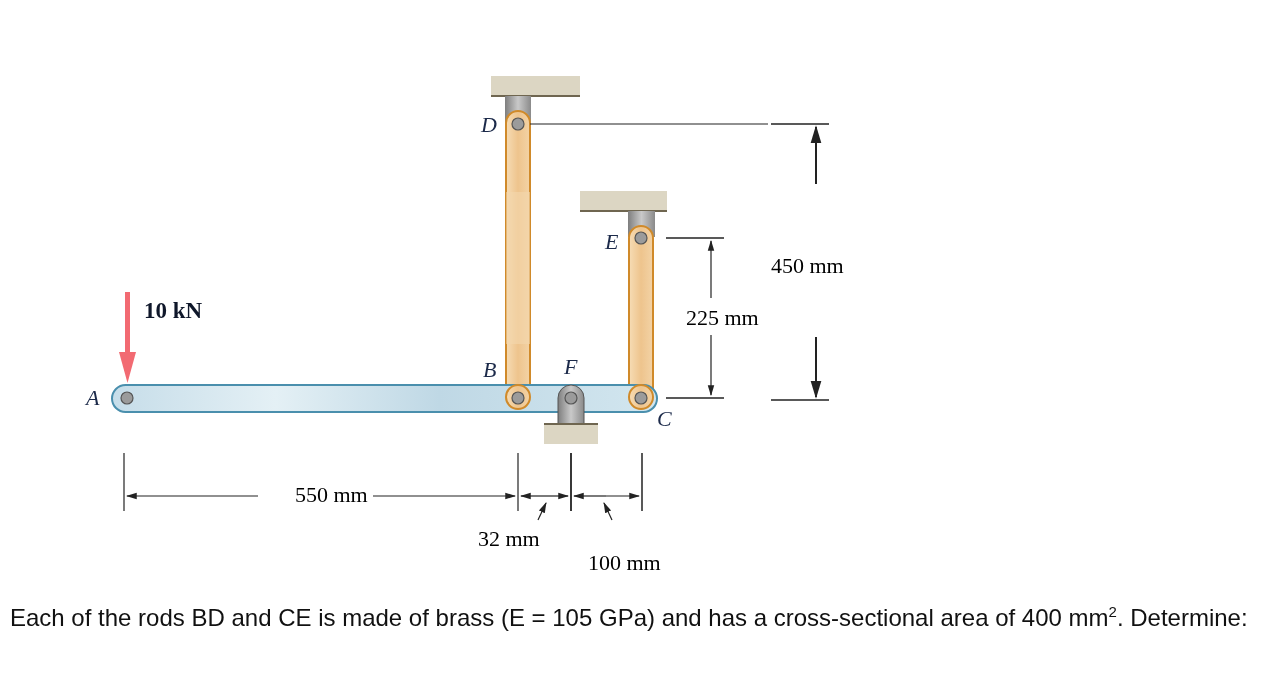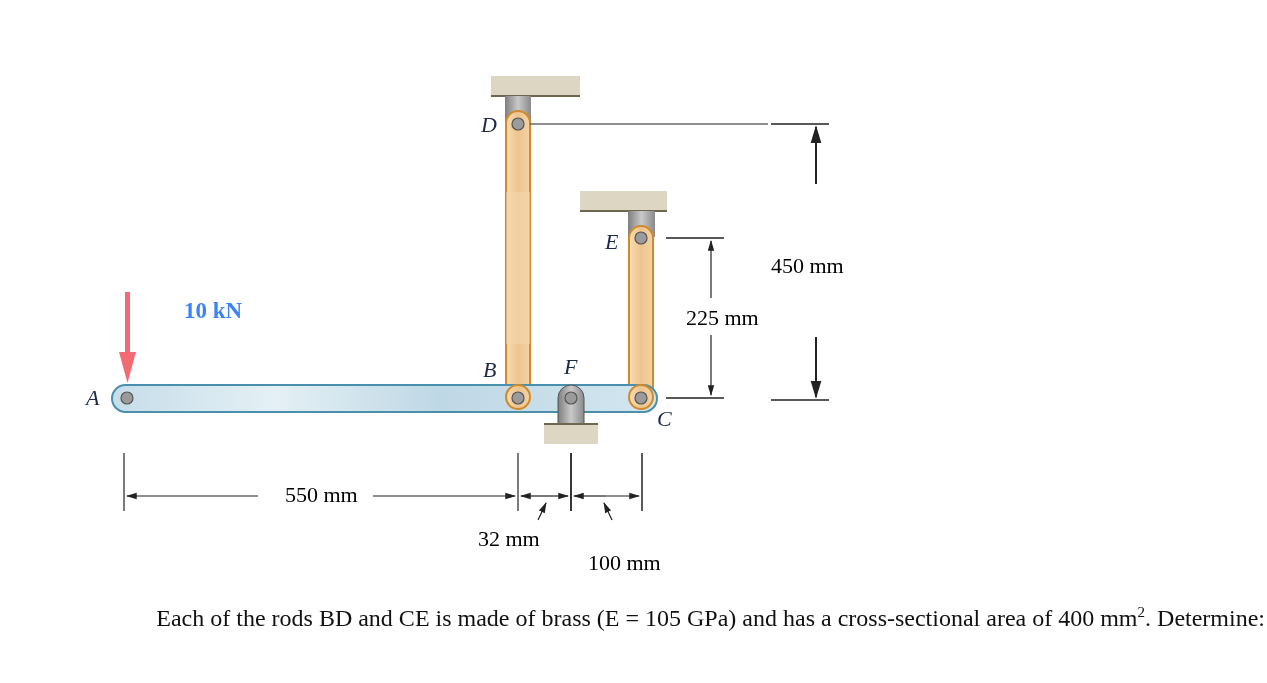--- a/index.html
+++ b/index.html
@@ -2,25 +2,25 @@
 <html><head>
   <meta charset="utf-8">
   <style>
     html, body { margin: 0; padding: 0; background: #ffffff; }
     body { width: 1267px; height: 683px; position: relative; overflow: hidden; }
     .figure { position: absolute; left: 0; top: 0; width: 1267px; height: 590px; }
     .figure svg { position: absolute; left: 0; top: 0; }
     .lbl { position: absolute; font-family: "Liberation Serif", "DejaVu Serif", serif; color: #1a1a1a; white-space: nowrap; }
     .pt { font-style: italic; font-size: 22px; color: #1c2a4a; }
     .dim { font-size: 22px; color: #000000; }
-    .force { font-weight: bold; font-size: 23px; color: #3b82f6; margin-left: 40px; }
+    .force { font-weight: bold; font-size: 23px; color: #0f172a; }
     .problem {
       position: absolute; left: 10px; top: 598px; width: 1255px;
-      font-family: Liberation Serif, serif;
-      font-size: 24px; line-height: 40px; color: #111; text-align: right;
+      font-family: Liberation Sans, sans-serif;
+      font-size: 24px; line-height: 40px; color: #111;
     }
     .problem sup { font-size: 15px; line-height: 0; }
   </style>
 </head>
 <body>
 
 <div class="figure">
   <svg width="1267" height="590" viewBox="0 0 1267 590">
     <defs>
       <linearGradient id="rodGrad" x1="0" y1="0" x2="1" y2="0">
@@ -122,18 +122,18 @@
   <span class="lbl pt" style="left:483px; top:357px;">B</span>
   <span class="lbl pt" style="left:657px; top:406px;">C</span>
   <span class="lbl pt" style="left:481px; top:112px;">D</span>
   <span class="lbl pt" style="left:605px; top:229px;">E</span>
   <span class="lbl pt" style="left:564px; top:354px;">F</span>
 
   <span class="lbl force" style="left:144px; top:298px;">10 kN</span>
 
   <span class="lbl dim" style="left:771px; top:253px;">450 mm</span>
   <span class="lbl dim" style="left:686px; top:305px;">225 mm</span>
-  <span class="lbl dim" style="left:285px; top:482px;text-align:right;">550 mm</span>
+  <span class="lbl dim" style="left:295px; top:482px;text-align:right;">550 mm</span>
   <span class="lbl dim" style="left:478px; top:526px;">32 mm</span>
   <span class="lbl dim" style="left:588px; top:550px;">100 mm</span>
 </div>
 
 <div class="problem"><span>Each of the rods BD and CE is made of brass (E = 105 GPa) and has a cross-sectional area of 400 mm</span><sup>2</sup><span>. Determine:</span></div>
 
 </body></html>

